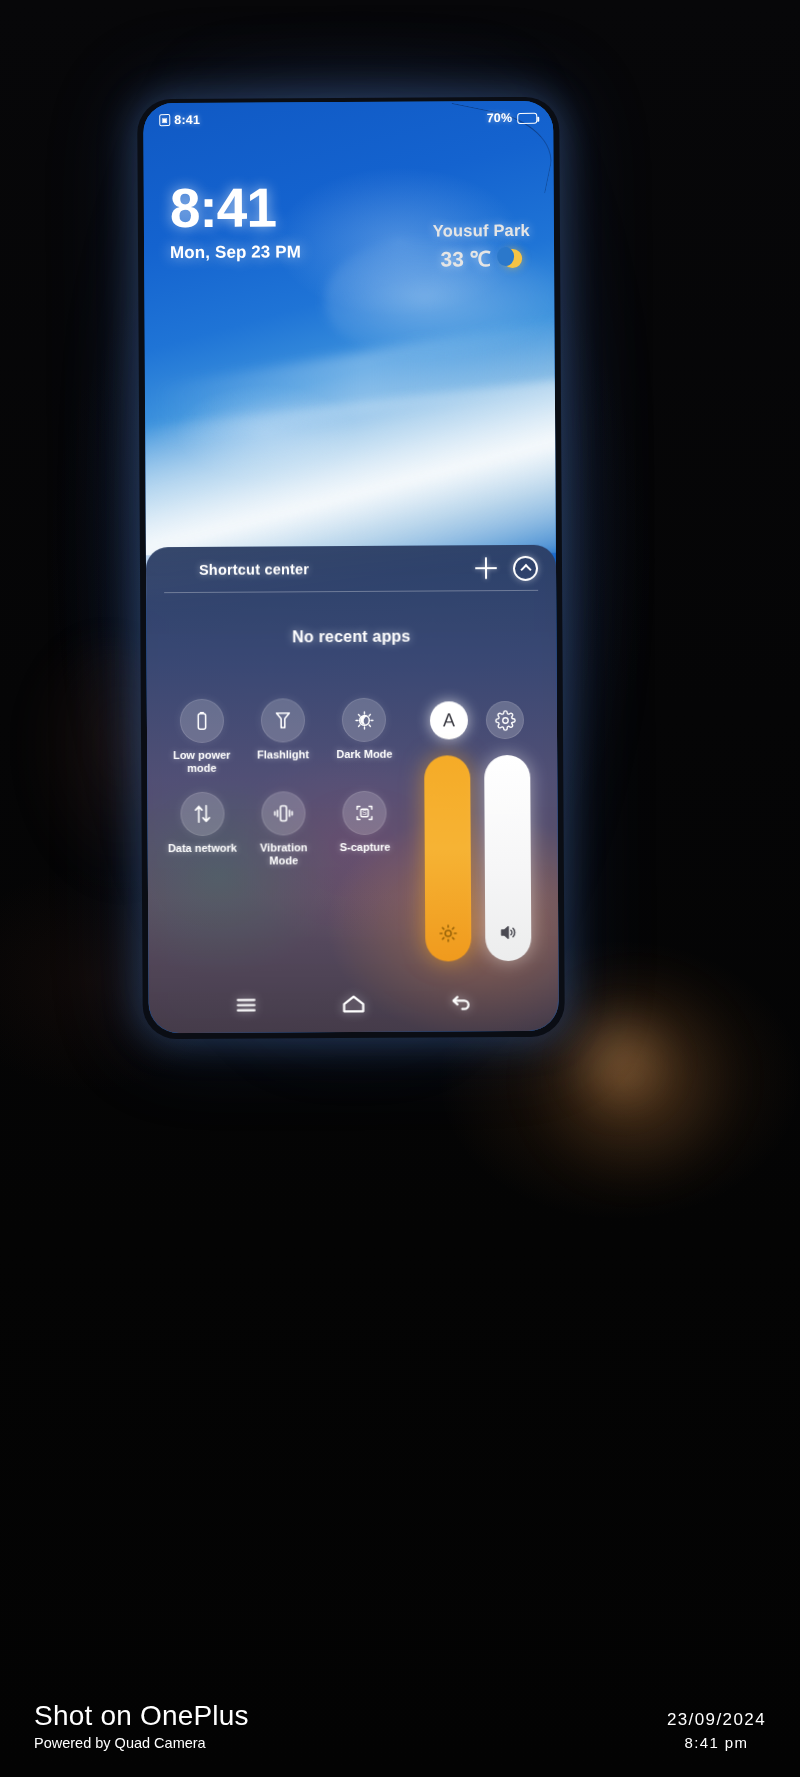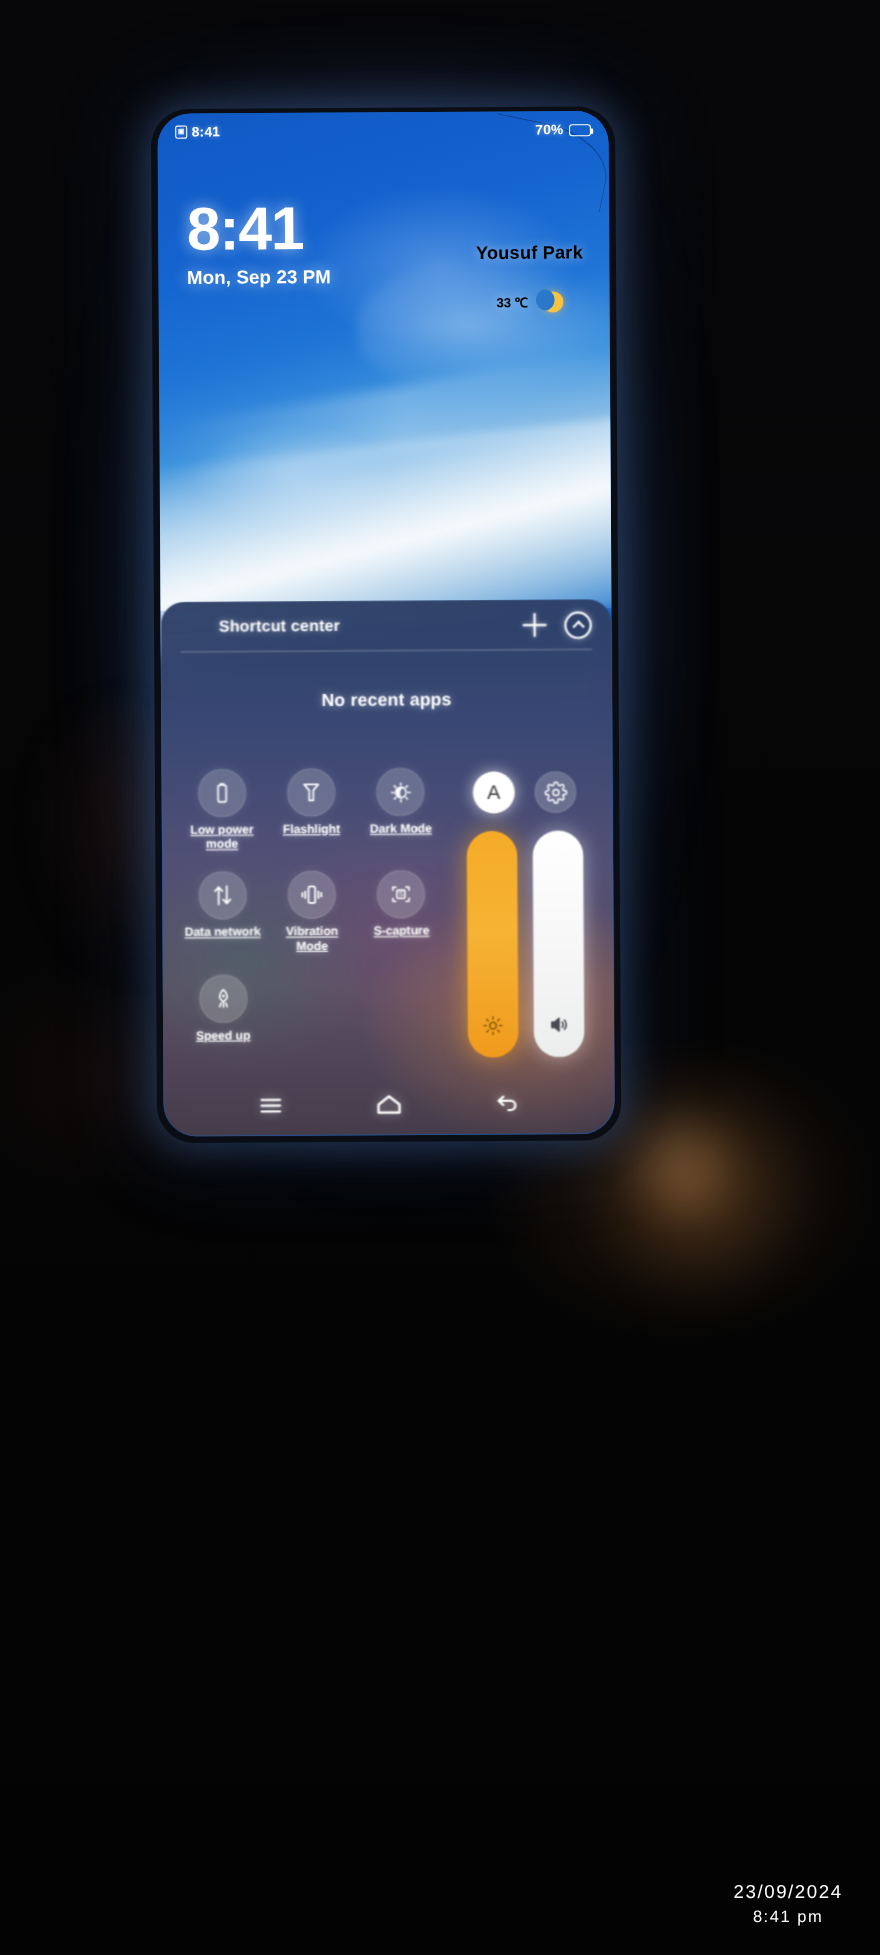--- a/index.html
+++ b/index.html
@@ -153,28 +153,28 @@
   }
   .lockclock .date {
     font-size: 17px; font-weight: 700; margin-top: 7px;
     letter-spacing: .1px;
   }
 
   .weather {
     position: absolute;
     right: 24px; top: 120px;
     text-align: center;
-    color: #000000;
+    color: #e5e5e5;
     text-shadow: 0 0 10px rgba(255,255,255,0.55);
   }
   .weather .loc { font-size: 16.5px; font-weight: 700; letter-spacing: .2px; }
   .weather .row {
-    margin-top: 25px;
+    margin-top: 4px;
     display: flex; align-items: center; justify-content: center; gap: 13px;
-    font-size: 12px; font-weight: 700;
+    font-size: 21px; font-weight: 700;
   }
   .moon {
     width: 19px; height: 19px;
     position: relative; display: inline-block;
   }
   .moon::before {
     content: ""; position: absolute; inset: 0;
     border-radius: 50%;
     background: #f6c344;
     box-shadow: 0 0 8px rgba(246,195,68,0.6);
@@ -271,21 +271,20 @@
     border: 1px solid rgba(255,255,255,0.12);
     display: flex; align-items: center; justify-content: center;
     box-shadow: 0 0 10px rgba(255,255,255,0.10);
   }
   .tile-label {
     margin-top: 6px;
     color: #fff; font-size: 11px; font-weight: 700;
     text-align: center; line-height: 1.15;
     text-shadow: 0 0 6px rgba(255,255,255,0.45);
     max-width: 76px;
-    text-decoration: underline;
   }
   .tile svg { display: block; }
 
   
   .right-col {
     flex: 1;
     position: relative;
     padding-left: 6px;
   }
   .top-btns {
@@ -485,30 +484,20 @@
             <span class="tile-circle">
               <svg width="22" height="22" viewBox="0 0 24 24" fill="none" stroke="#fff" stroke-width="1.6" stroke-linecap="round" stroke-linejoin="round">
                 <path d="M4 8V5h3M20 8V5h-3M4 16v3h3M20 16v3h-3"></path>
                 <rect x="8" y="8" width="8" height="8" rx="1.3"></rect>
                 <text x="12" y="14.6" font-size="7.5" fill="#fff" stroke="none" text-anchor="middle" font-family="Liberation Sans">S</text>
               </svg>
             </span>
             <span class="tile-label">S-capture</span>
           </div>
 
-          <div class="tile">
-            <span class="tile-circle">
-              <svg width="22" height="22" viewBox="0 0 24 24" fill="none" stroke="#fff" stroke-width="1.6" stroke-linecap="round" stroke-linejoin="round">
-                <path d="M12 3c2.6 2.2 3.8 5 3.8 8.2L12 15.2 8.2 11.2C8.2 8 9.4 5.2 12 3z"></path>
-                <circle cx="12" cy="9.3" r="1.4" fill="#fff" stroke="none"></circle>
-                <path d="M9.6 16.3l-1.2 3.6M12 16.6v3.8M14.4 16.3l1.2 3.6"></path>
-              </svg>
-            </span>
-            <span class="tile-label">Speed up</span>
-          </div>
 
         </div>
 
         <div class="right-col">
           <div class="top-btns">
             <span class="auto-btn">
               <span>A</span>
             </span>
             <span class="gear-btn">
               <svg width="21" height="21" viewBox="0 0 24 24" fill="none" stroke="#fff" stroke-width="1.6" stroke-linecap="round" stroke-linejoin="round">
@@ -558,17 +547,21 @@
               <path d="M8.5 5.4L4.6 9l3.9 3.6"></path>
           </svg>
         </span>
       </div>
 
     </div>
   </div>
 </div>
 
 <div class="watermark">
+  <div class="wm-left">
+    <div class="wm-title">Shot on OnePlus</div>
+    <div class="wm-sub">Powered by Quad Camera</div>
+  </div>
   <div class="wm-right">
     <div class="wm-date">23/09/2024</div>
     <div class="wm-time">8:41 pm</div>
   </div>
 </div>
 
 </body></html>

